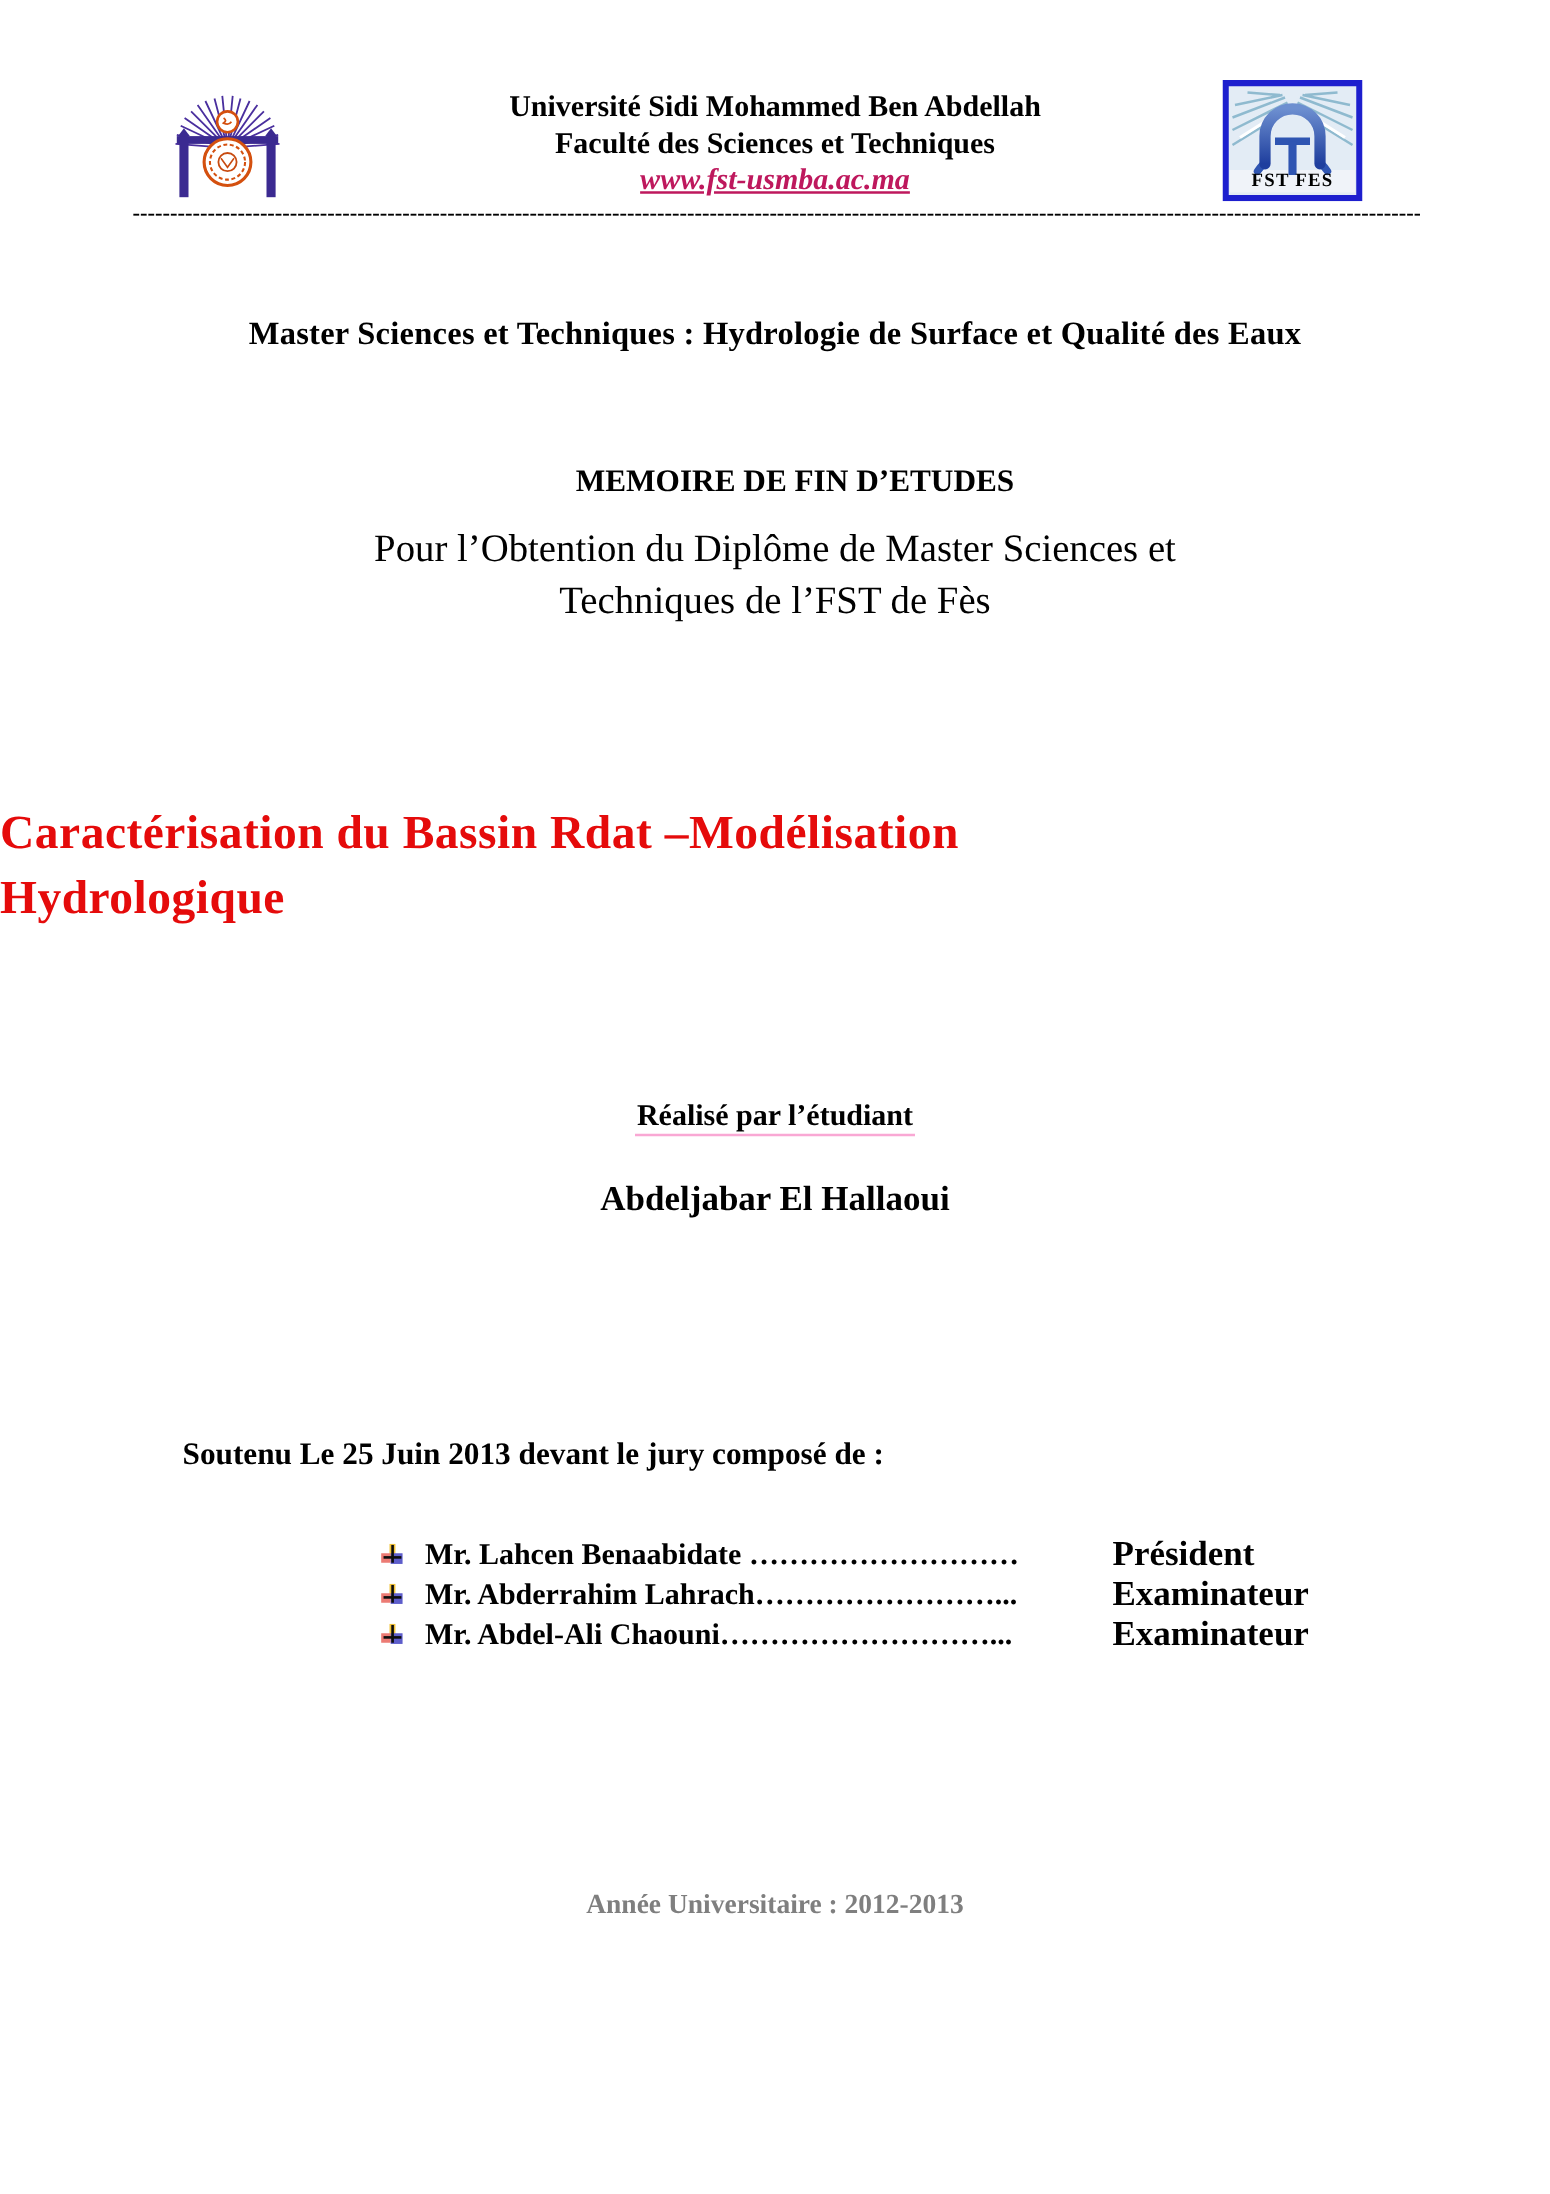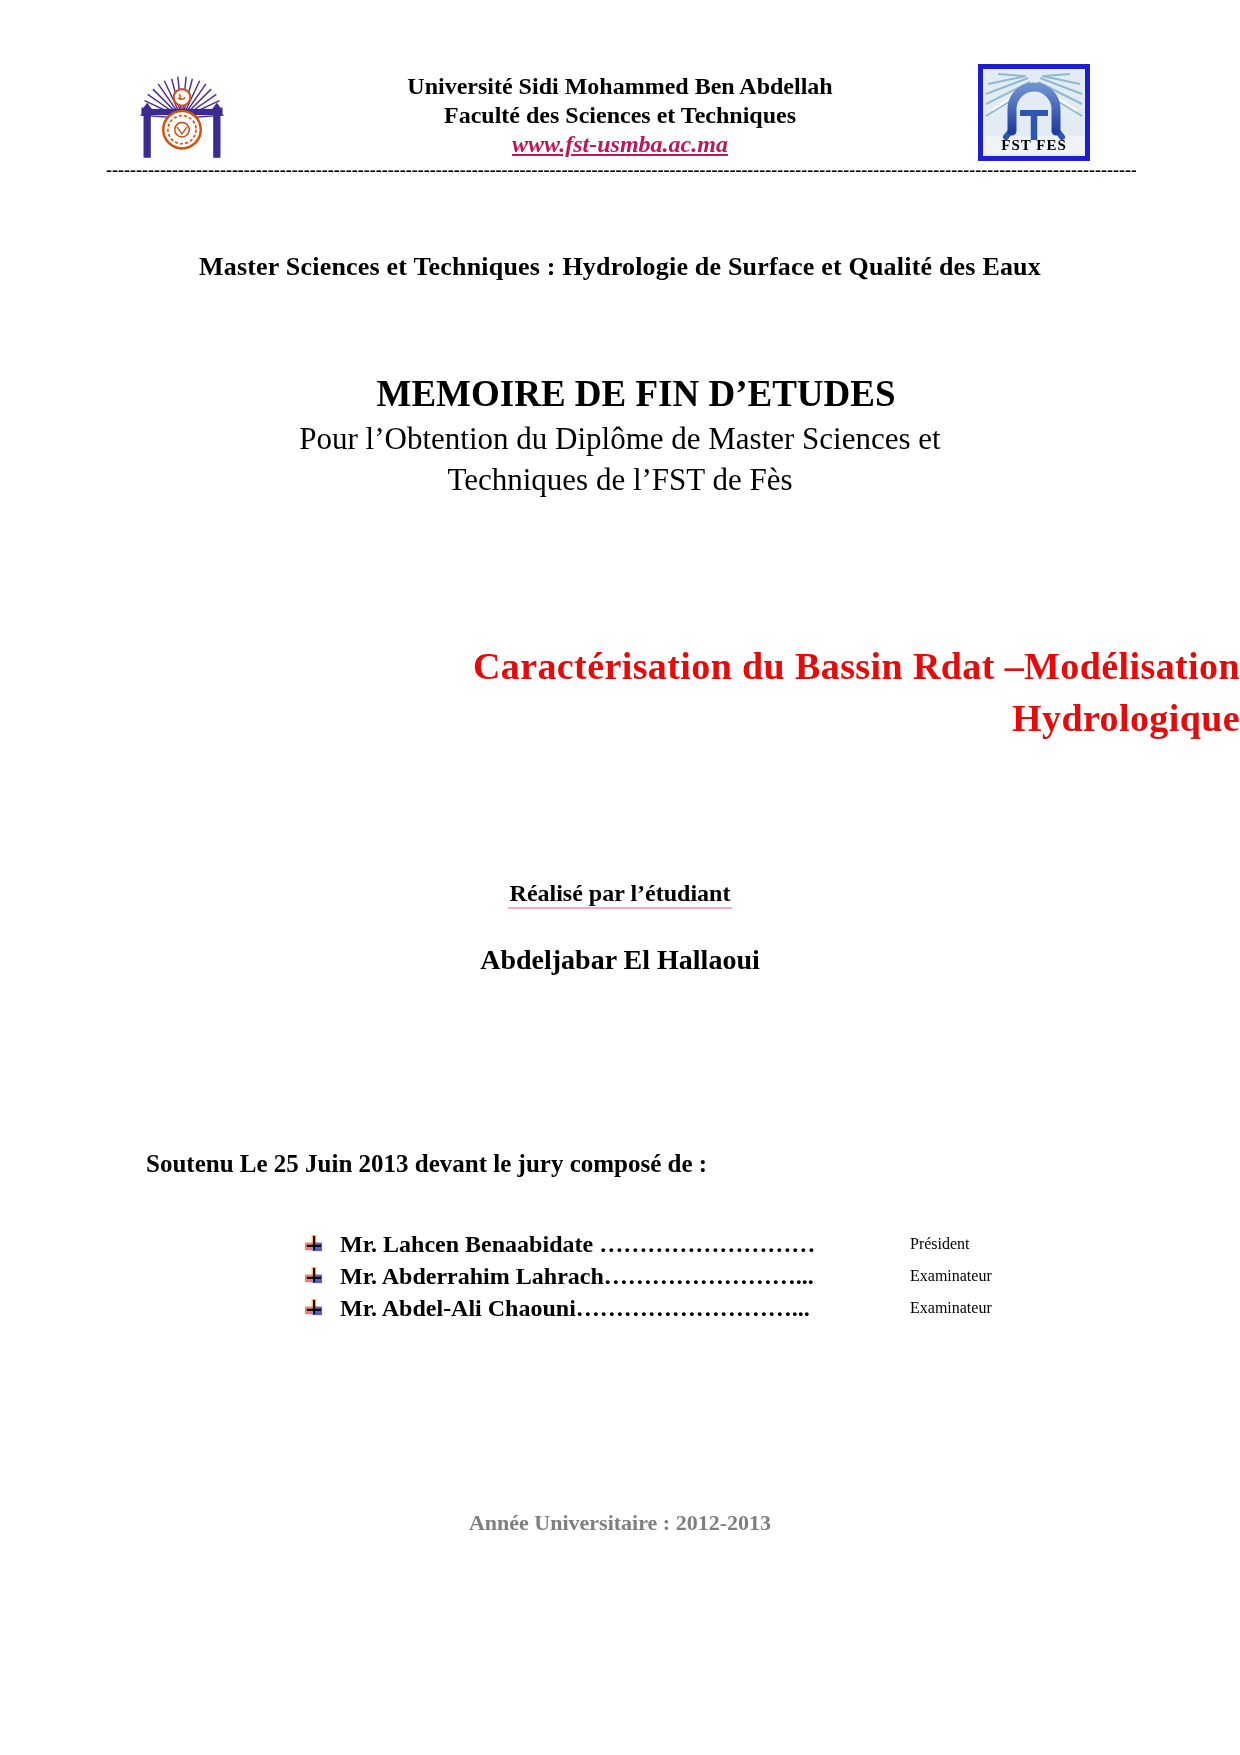--- a/index.html
+++ b/index.html
@@ -29,28 +29,28 @@
     overflow:hidden; white-space:nowrap; font-weight:bold; font-size:18px; color:#000;
   }
 
   
   .program-line {
     position:absolute; left:40px; right:40px; top:252px; text-align:center;
     font-weight:bold; font-size:26px; letter-spacing:0.2px;
   }
   .doc-title {
     position:absolute; left:0; right:0; top:372px; text-align:center;
-    font-weight:bold; font-size:37px;margin-left:32px;
+    font-weight:bold; font-size:25px;margin-left:32px;
   }
   .doc-subtitle {
     position:absolute; left:0; right:0; top:418px; text-align:center;
     font-size:31px; line-height:41px;
   }
   .thesis-title {
-    position:absolute; left:0; right:0; top:640px; text-align:right;
+    position:absolute; left:0; right:0; top:640px; text-align:left;
     font-weight:bold; font-size:38px; line-height:52px; color:#e50b0b; letter-spacing:0.4px;
   }
 
   
   .student-heading {
     position:absolute; left:0; right:0; top:880px; text-align:center;
     font-weight:bold; font-size:24px;
   }
   .student-heading .u { border-bottom:2px solid #f9a8d4; padding:0 2px 1px; }
   .student-name {
@@ -65,21 +65,21 @@
   }
   .jury-list { position:absolute; left:304px; top:1228px; }
   .jury-row {
     display:grid; grid-template-columns:36px 550px 200px;
     align-items:center; height:32px;
   }
   .jury-row .bullet { width:19px; height:19px; display:block; }
   .jury-row .jname {
     font-weight:bold; font-size:24px; white-space:nowrap; overflow:hidden;
   }
-  .jury-row .jrole { font-weight:normal; font-size:16px; white-space:nowrap;margin-left:20px; }
+  .jury-row .jrole { font-weight:bold; font-size:28px; white-space:nowrap; }
 
   
   .footer-year {
     position:absolute; left:0; right:0; top:1510px; text-align:center;
     font-weight:bold; font-size:22px; color:#7f7f7f;
   }
 </style>
 </head>
 <body>
 

